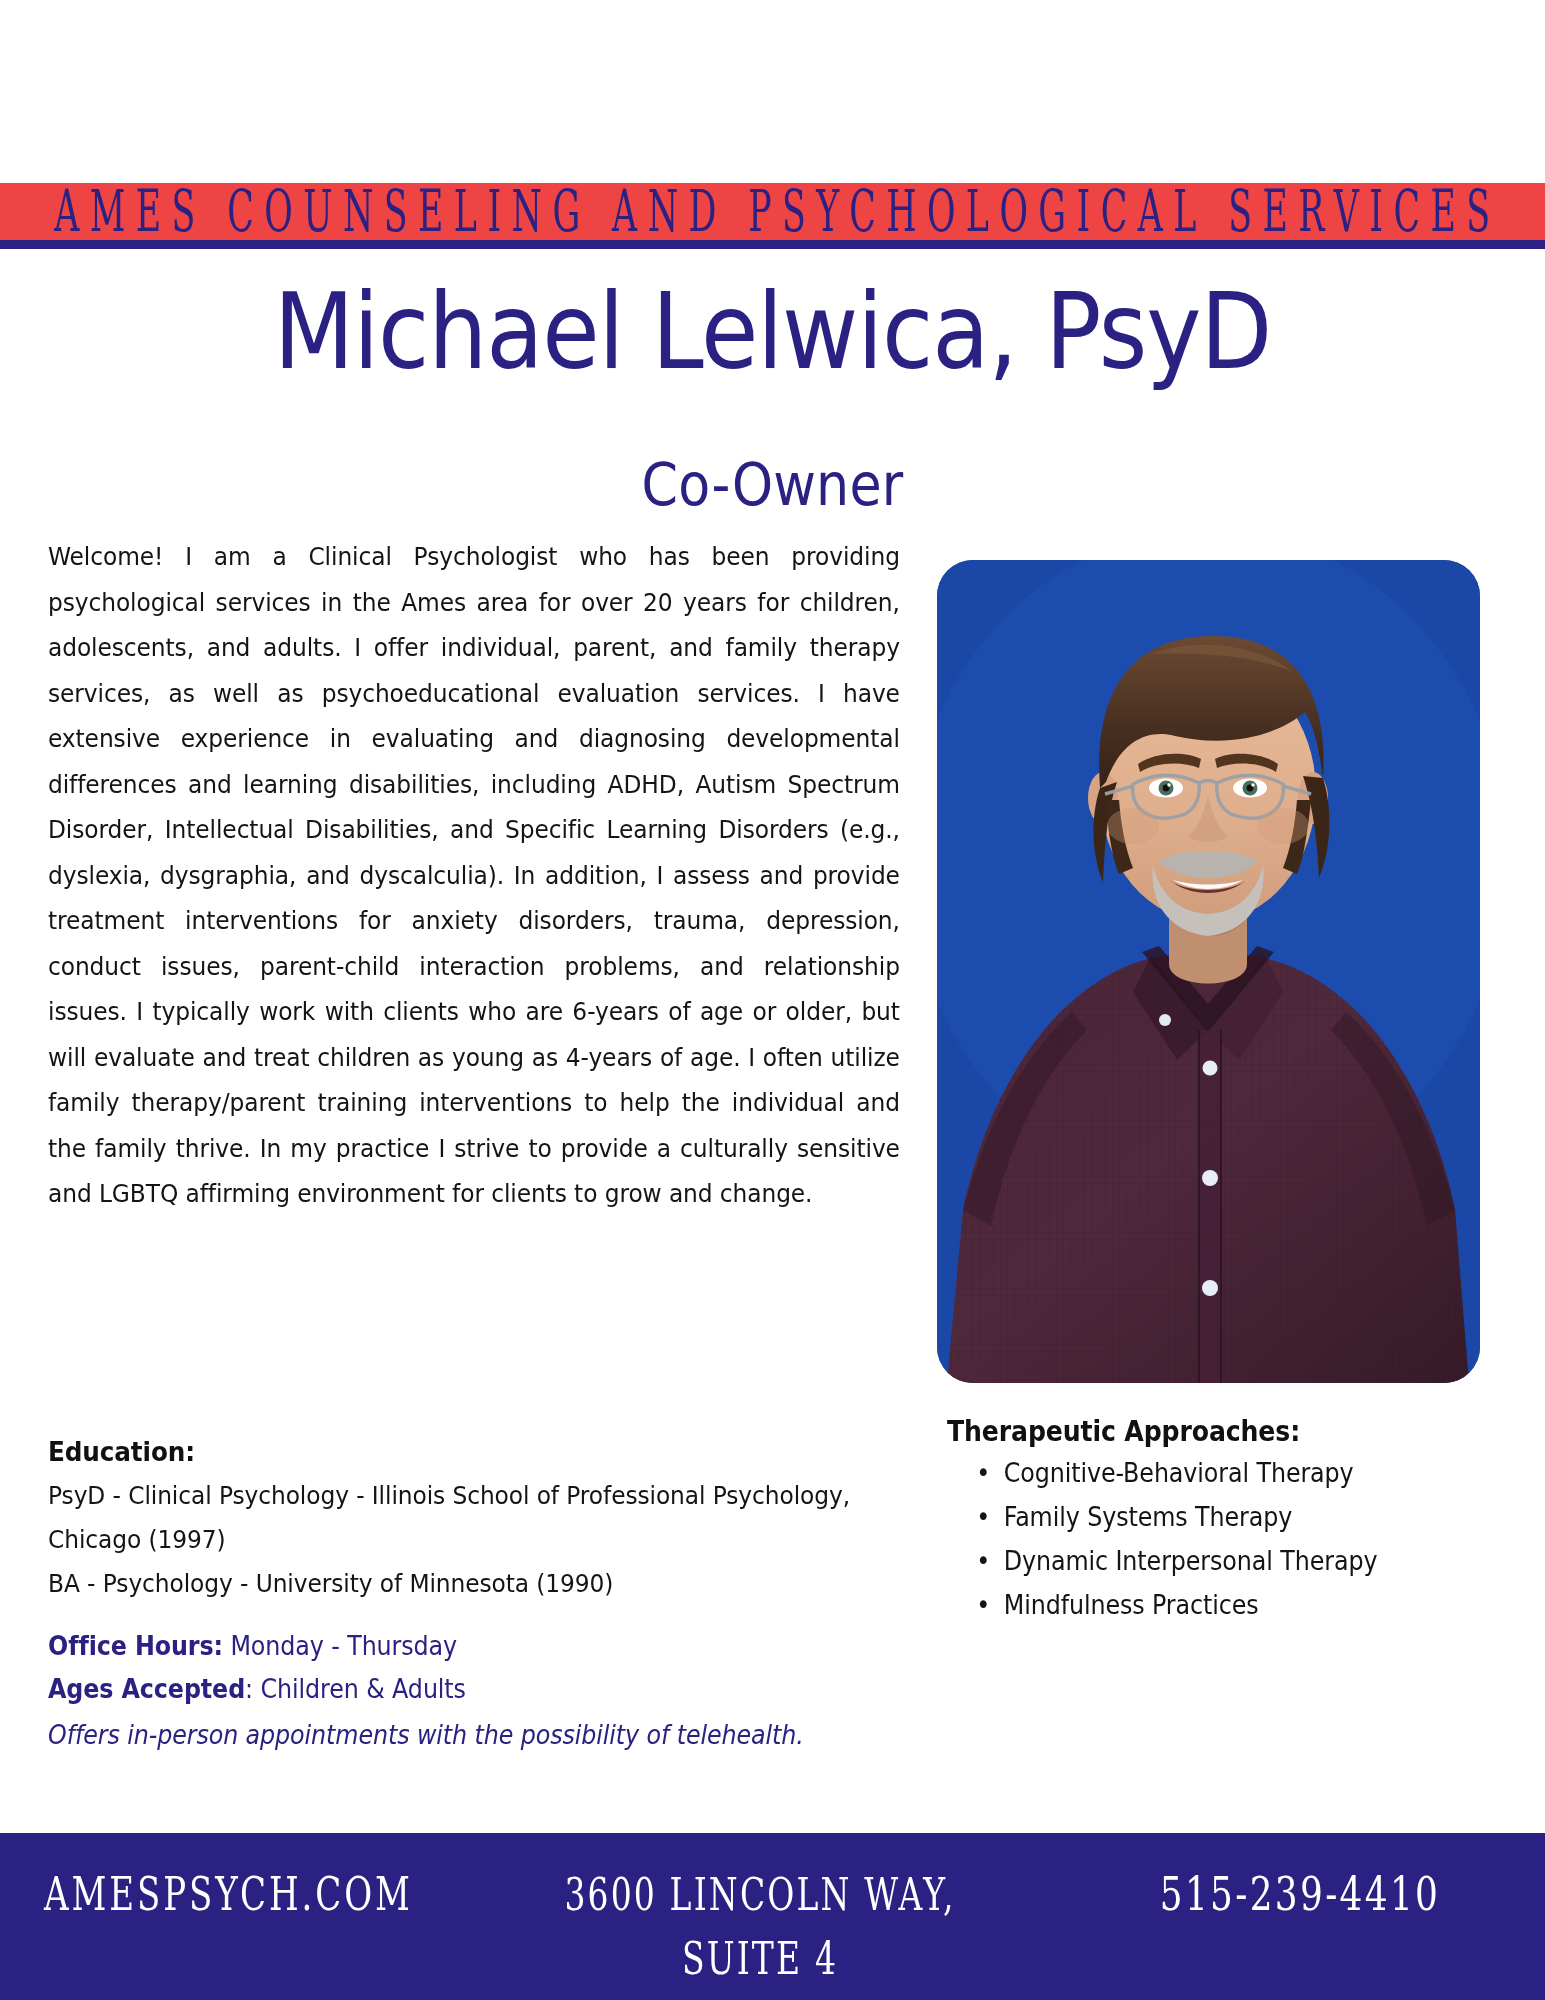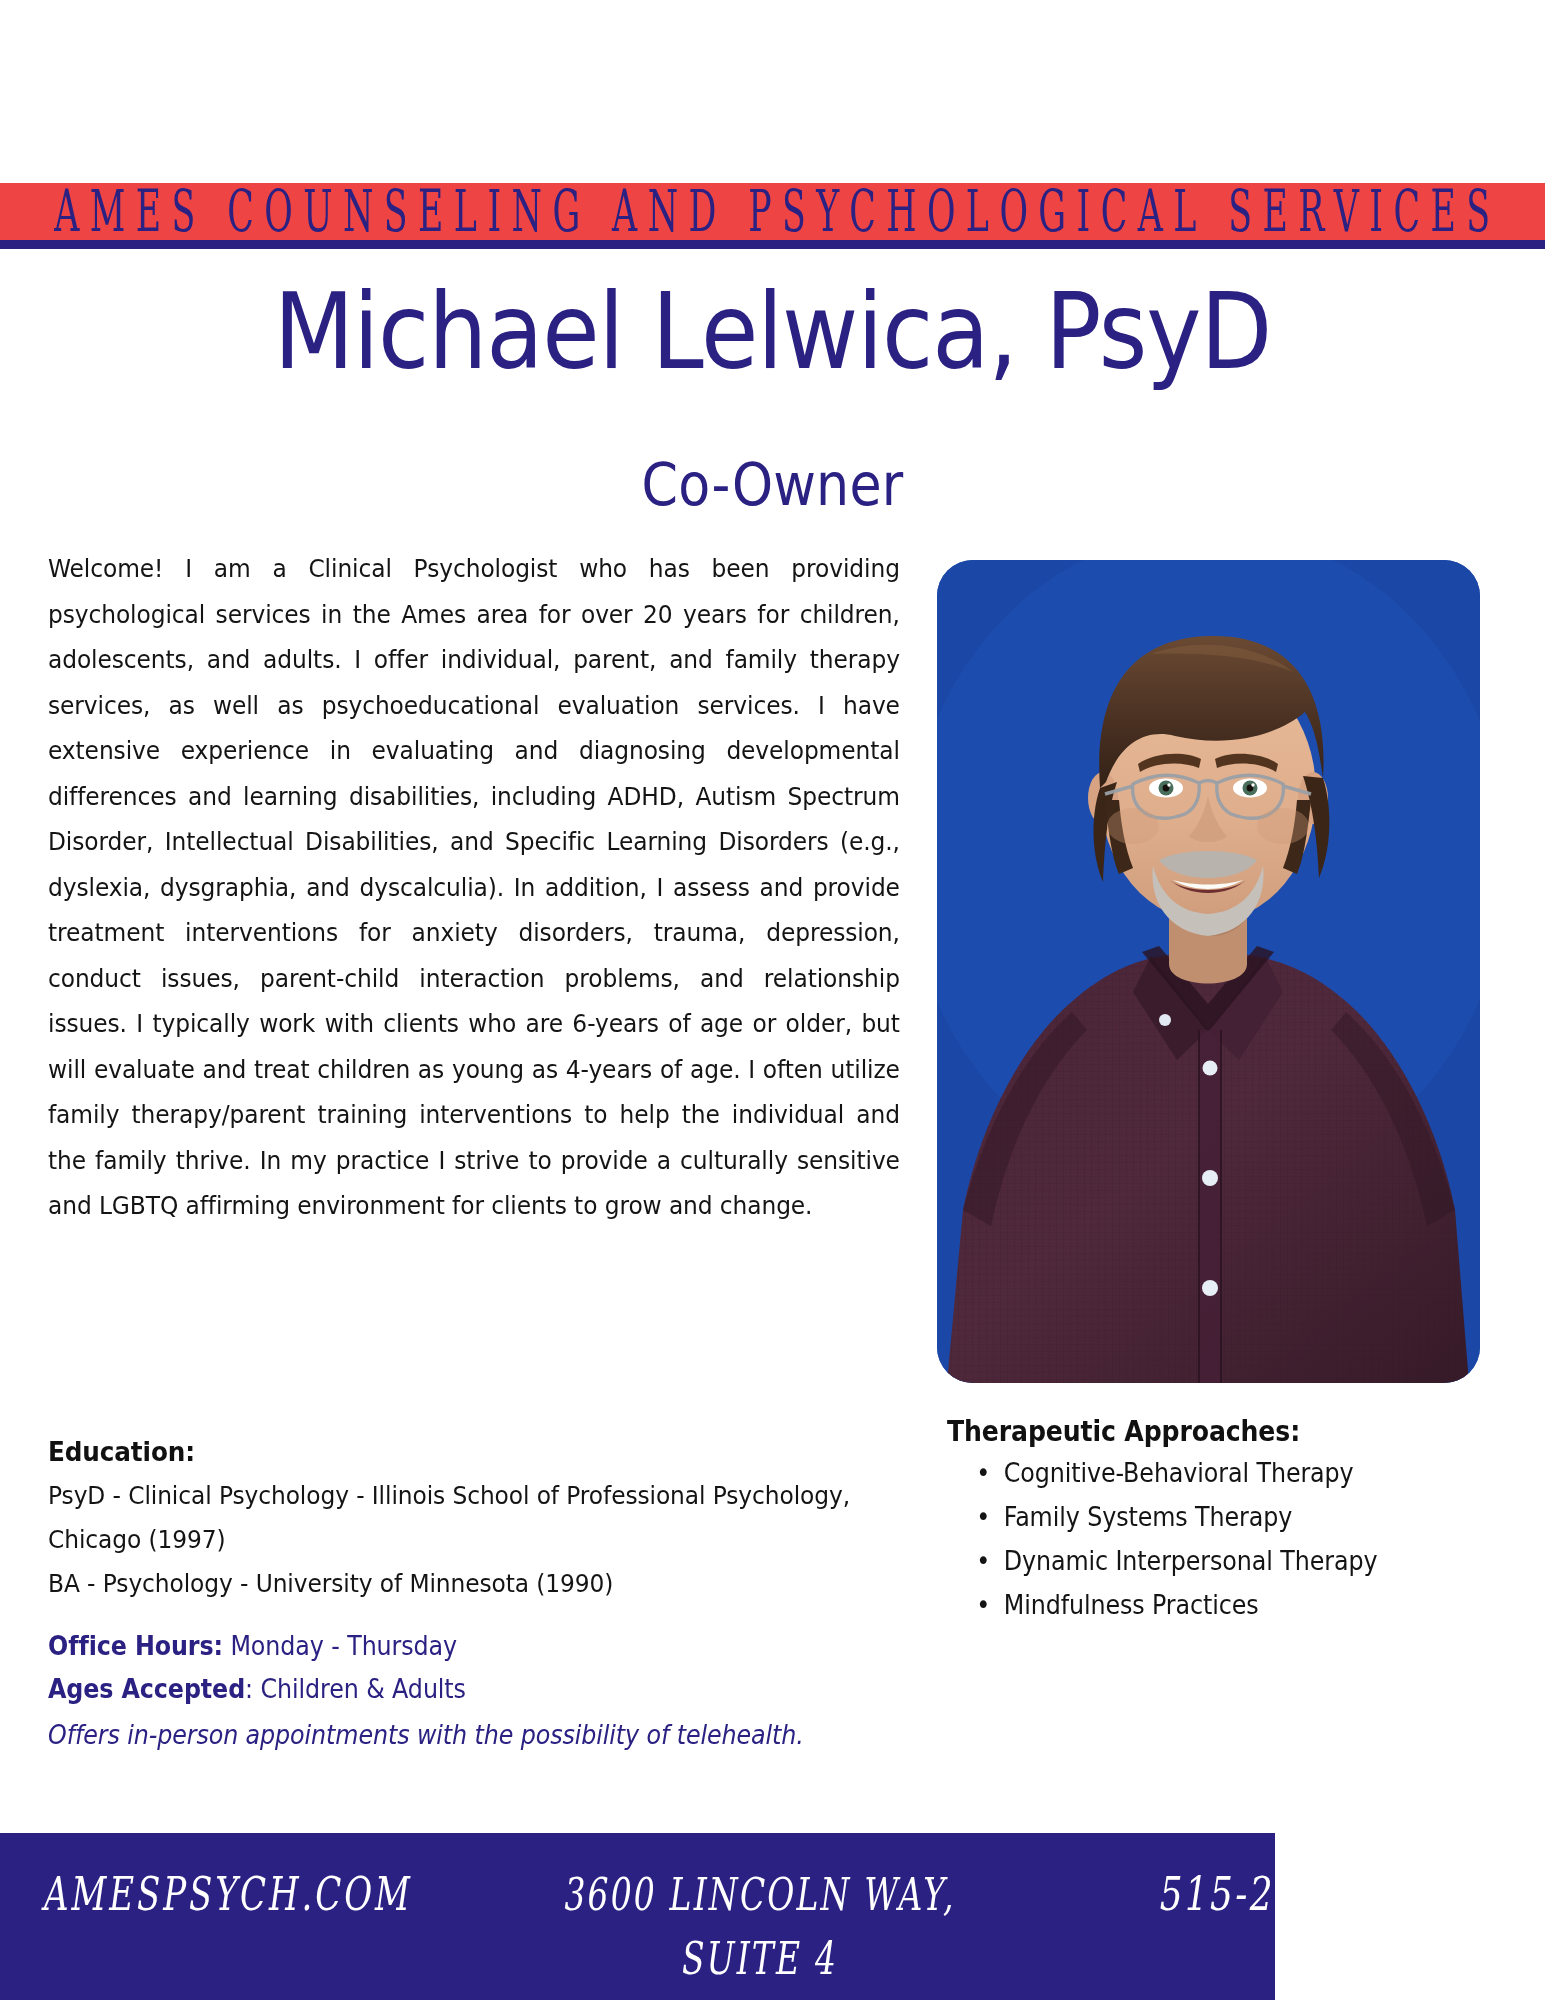--- a/index.html
+++ b/index.html
@@ -107,21 +107,21 @@
     line-height: 1.05;
     letter-spacing: 0.004em;
     transform: scaleX(0.90);
     transform-origin: center top;
   }
 
   
   .bio-column {
     position: absolute;
     left: 48px;
-    top: 546px;
+    top: 534px;
     width: 852px;
   }
   .bio-paragraph {
     margin: 0;
     color: #141414;
     font-family: "DejaVu Sans", sans-serif;
     font-size: 25.5px;
     line-height: 45.5px;
     text-align: justify;
     text-justify: inter-word;
@@ -242,24 +242,23 @@
     font-size: 26px;
     line-height: 44px;
     color: #141414;
   }
 
   
   .footer-band {
     position: absolute;
     left: 0;
     top: 1833px;
-    width: 1275px;
+    width: 1545px;
     height: 167px;
     background: #2A2182;
-    font-style: italic;
   }
   .footer-inner {
     position: absolute;
     left: 0; top: 0;
     width: 1545px;
     height: 167px;
   }
   .footer-site {
     position: absolute;
     left: 44px;

